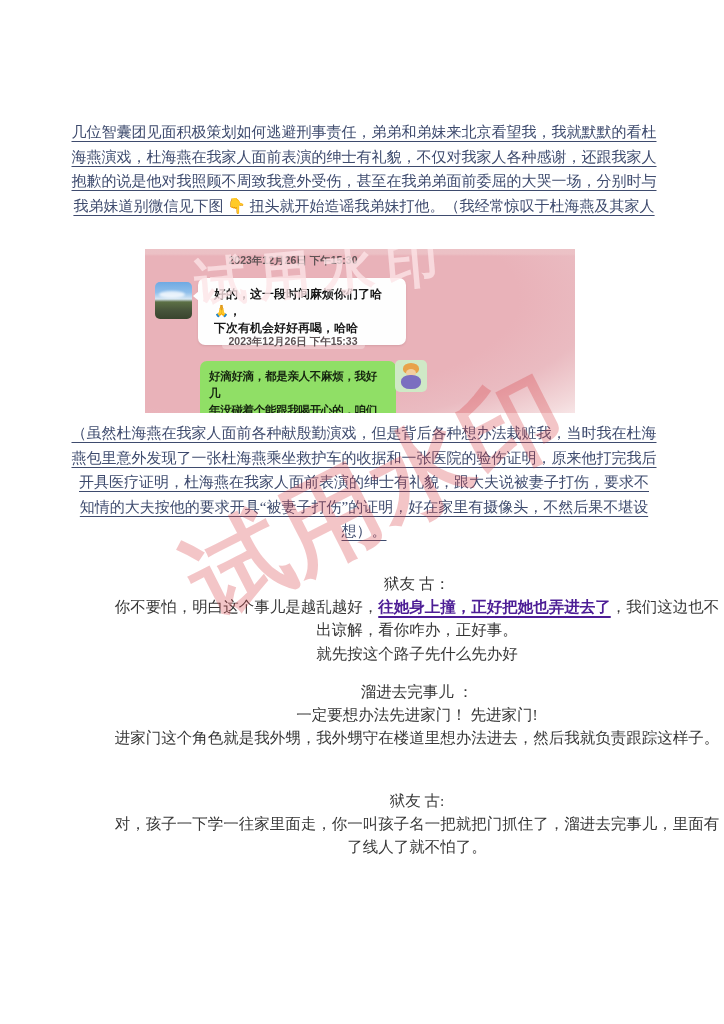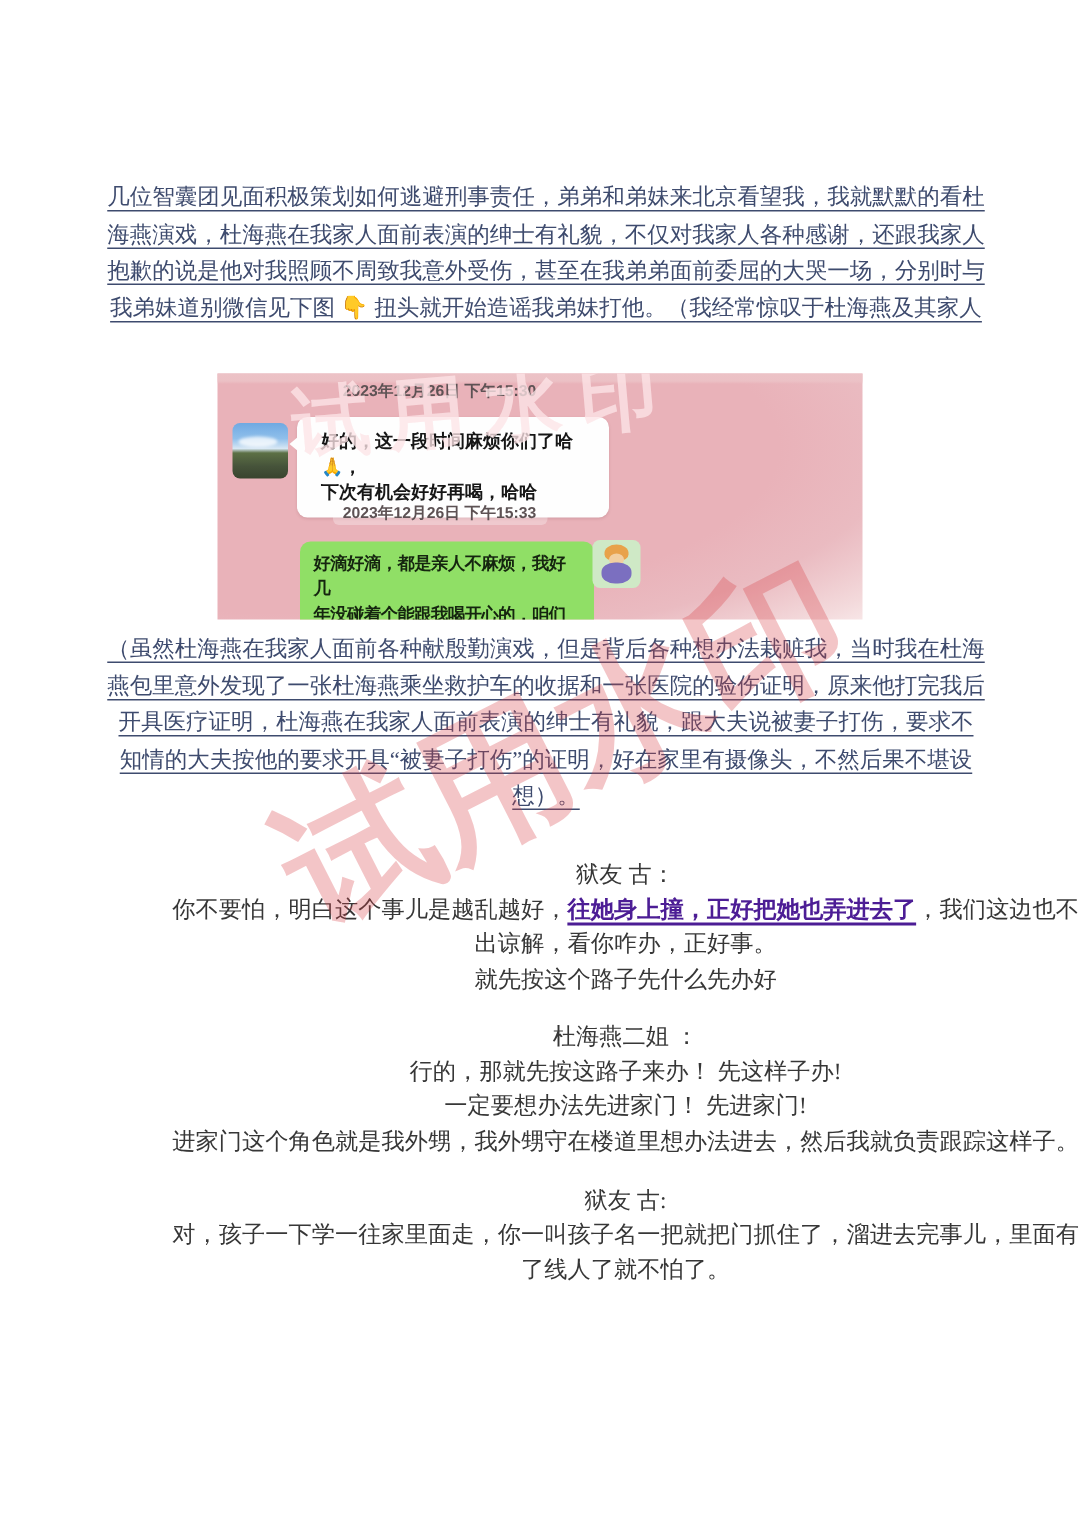--- a/index.html
+++ b/index.html
@@ -103,22 +103,21 @@
   </div>
 
   <div class="para plain" id="p3">
     <div class="line">狱友 古：</div>
     <div class="line"><span>你不要怕，明白这个事儿是越乱越好，</span><span class="redseg">往她身上撞，正好把她也弄进去了</span><span>，我们这边也不</span></div>
     <div class="line">出谅解，看你咋办，正好事。</div>
     <div class="line">就先按这个路子先什么先办好</div>
   </div>
 
   <div class="para plain" id="p4">
-    <div class="line">杜海燕二姐 ：</div>
-    <div class="line">行的，那就先按这路子来办！ 先这样子办!</div>
+    <div class="line">溜进去完事儿 ：</div>
     <div class="line">一定要想办法先进家门！ 先进家门!</div>
     <div class="line">进家门这个角色就是我外甥，我外甥守在楼道里想办法进去，然后我就负责跟踪这样子。</div>
   </div>
 
   <div class="para plain" id="p5">
     <div class="line">狱友 古:</div>
     <div class="line">对，孩子一下学一往家里面走，你一叫孩子名一把就把门抓住了，溜进去完事儿，里面有</div>
     <div class="line">了线人了就不怕了。</div>
   </div>
 

